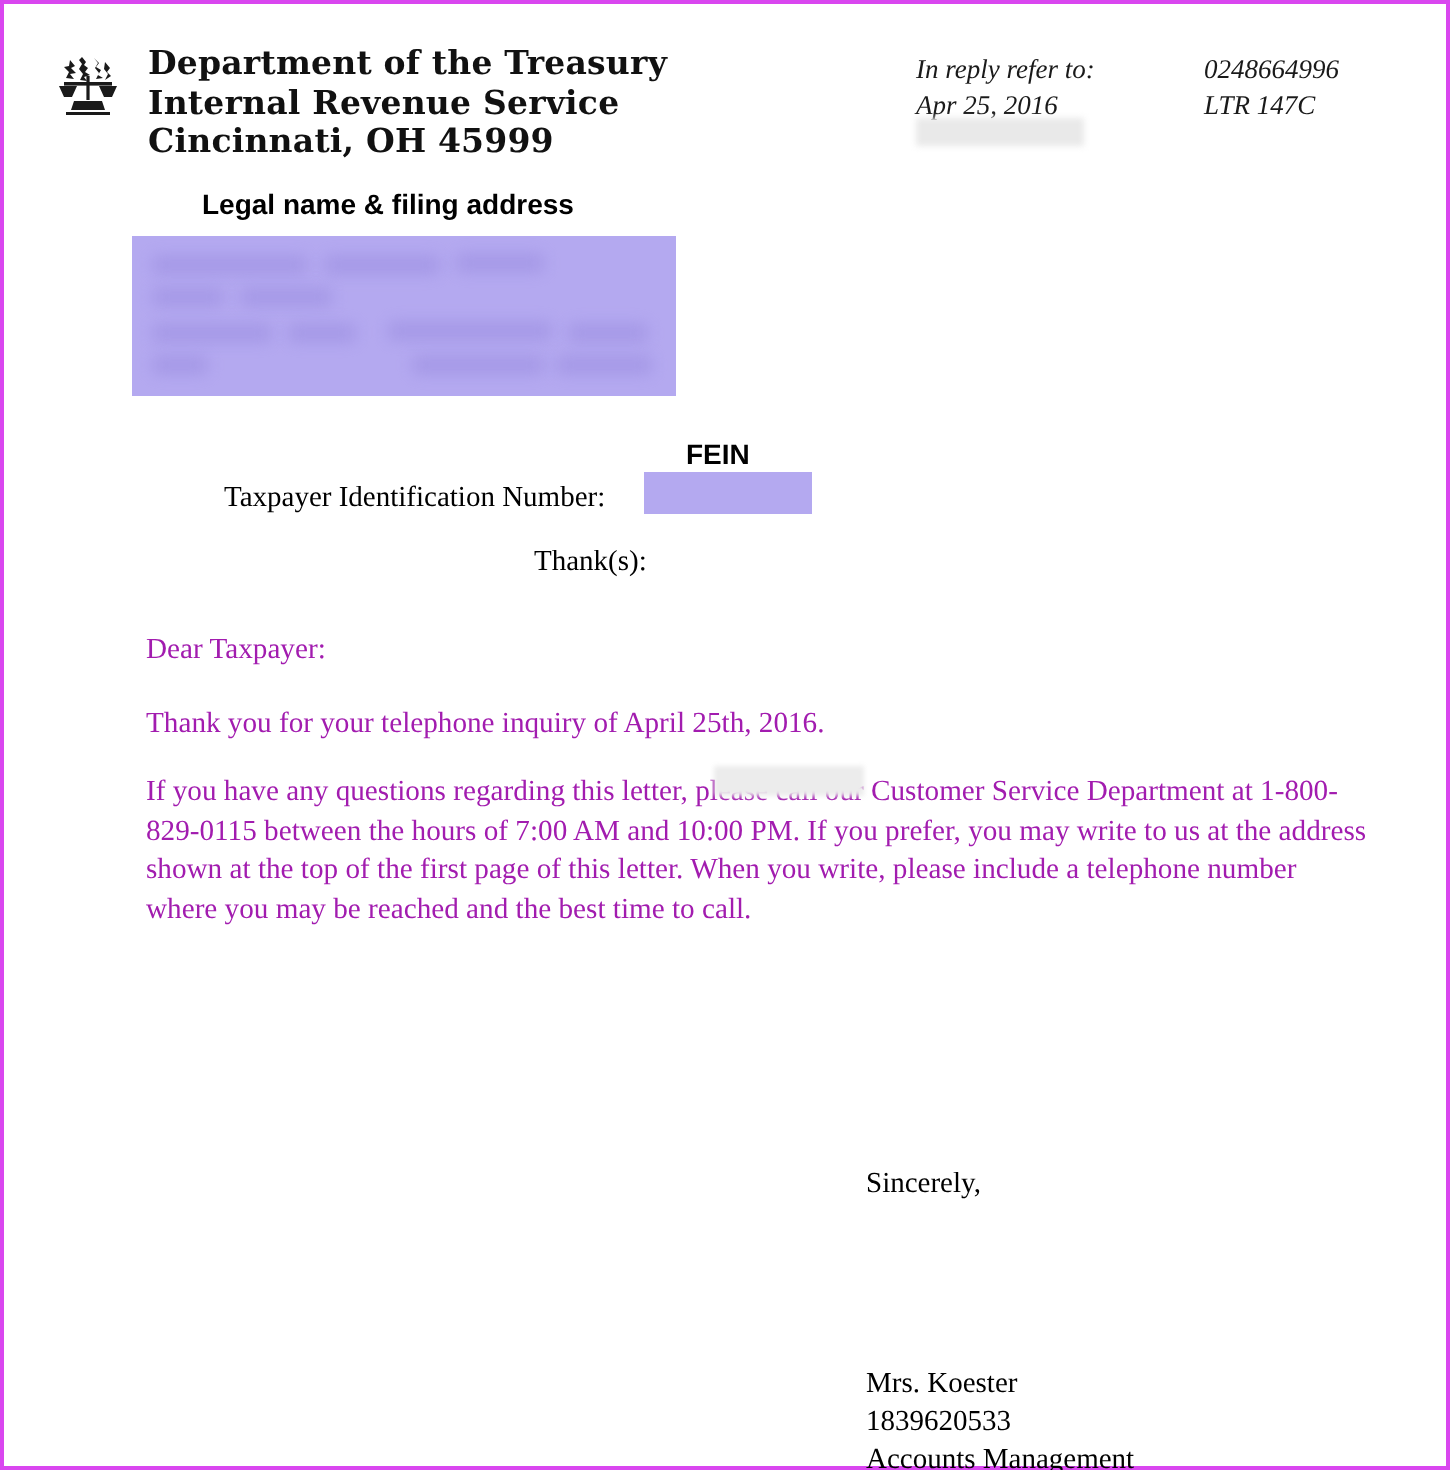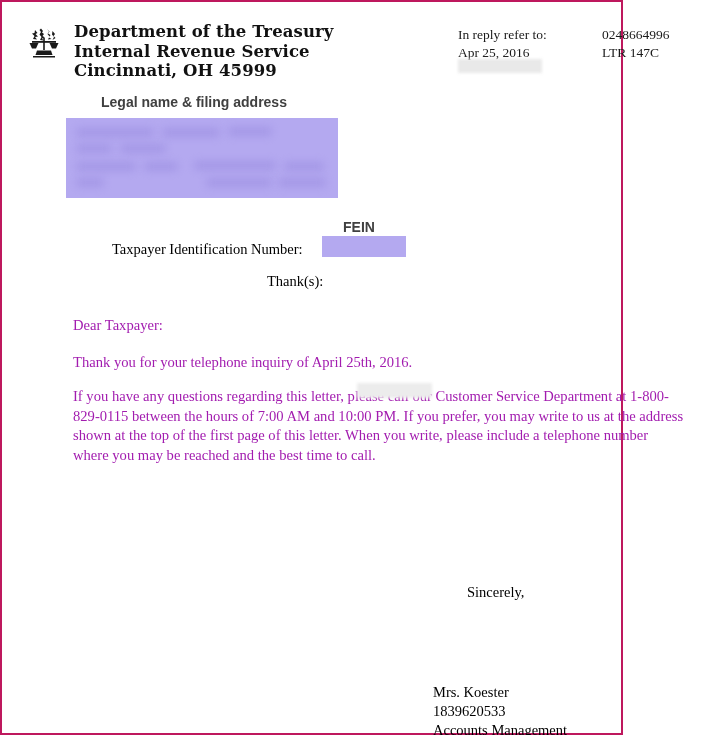--- a/index.html
+++ b/index.html
@@ -12,25 +12,25 @@
     width: 725px;
     height: 735px;
     overflow: hidden;
     font-family: "Liberation Serif", "DejaVu Serif", serif;
     color: #000000;
   }
 
   
   #page {
     position: relative;
-    width: 623px;
+    width: 725px;
     height: 735px;
     box-sizing: border-box;
     background: #ffffff;
-    border: 2px solid #be185d;
+    border: 2px solid #d946ef;
   }
 
   .sheet {
     position: absolute;
     inset: 0;
     background: #ffffff;
   }
 
   
   #letterhead {
@@ -64,20 +64,21 @@
     position: absolute;
     left: 456px;
     top: 24px;
     font-size: 13.5px;
     line-height: 18px;
     color: #1a1a1a;
   }
 
   .reply-row {
     display: flex;
+    font-style: italic;
   }
 
   .reply-label {
     width: 130px;
     flex: 0 0 auto;
   }
 
   .reply-value {
     flex: 0 0 auto;
     margin-left: 14px;
@@ -92,21 +93,21 @@
     background: #e9e9e9;
     filter: blur(1.6px);
   }
 
   
   .annotation {
     position: absolute;
     font-family: "Liberation Sans", "DejaVu Sans", sans-serif;
     font-weight: bold;
     font-size: 14px;
-    color: #404040;
+    color: #000000;
     white-space: nowrap;
   }
 
   #annotation-legal-name {
     left: 99px;
     top: 92px;
   }
 
   #annotation-fein {
     left: 341px;
@@ -194,21 +195,20 @@
     width: 84px;
   }
 
   
   #closing {
     position: absolute;
     left: 431px;
     top: 581px;
     font-size: 14.5px;
     line-height: 19px;
-    margin-left: 34px;
   }
 
   #signature-block {
     position: absolute;
     left: 431px;
     top: 655px;
     font-size: 14.5px;
     line-height: 19px;
     margin-top: 26px;
   }

